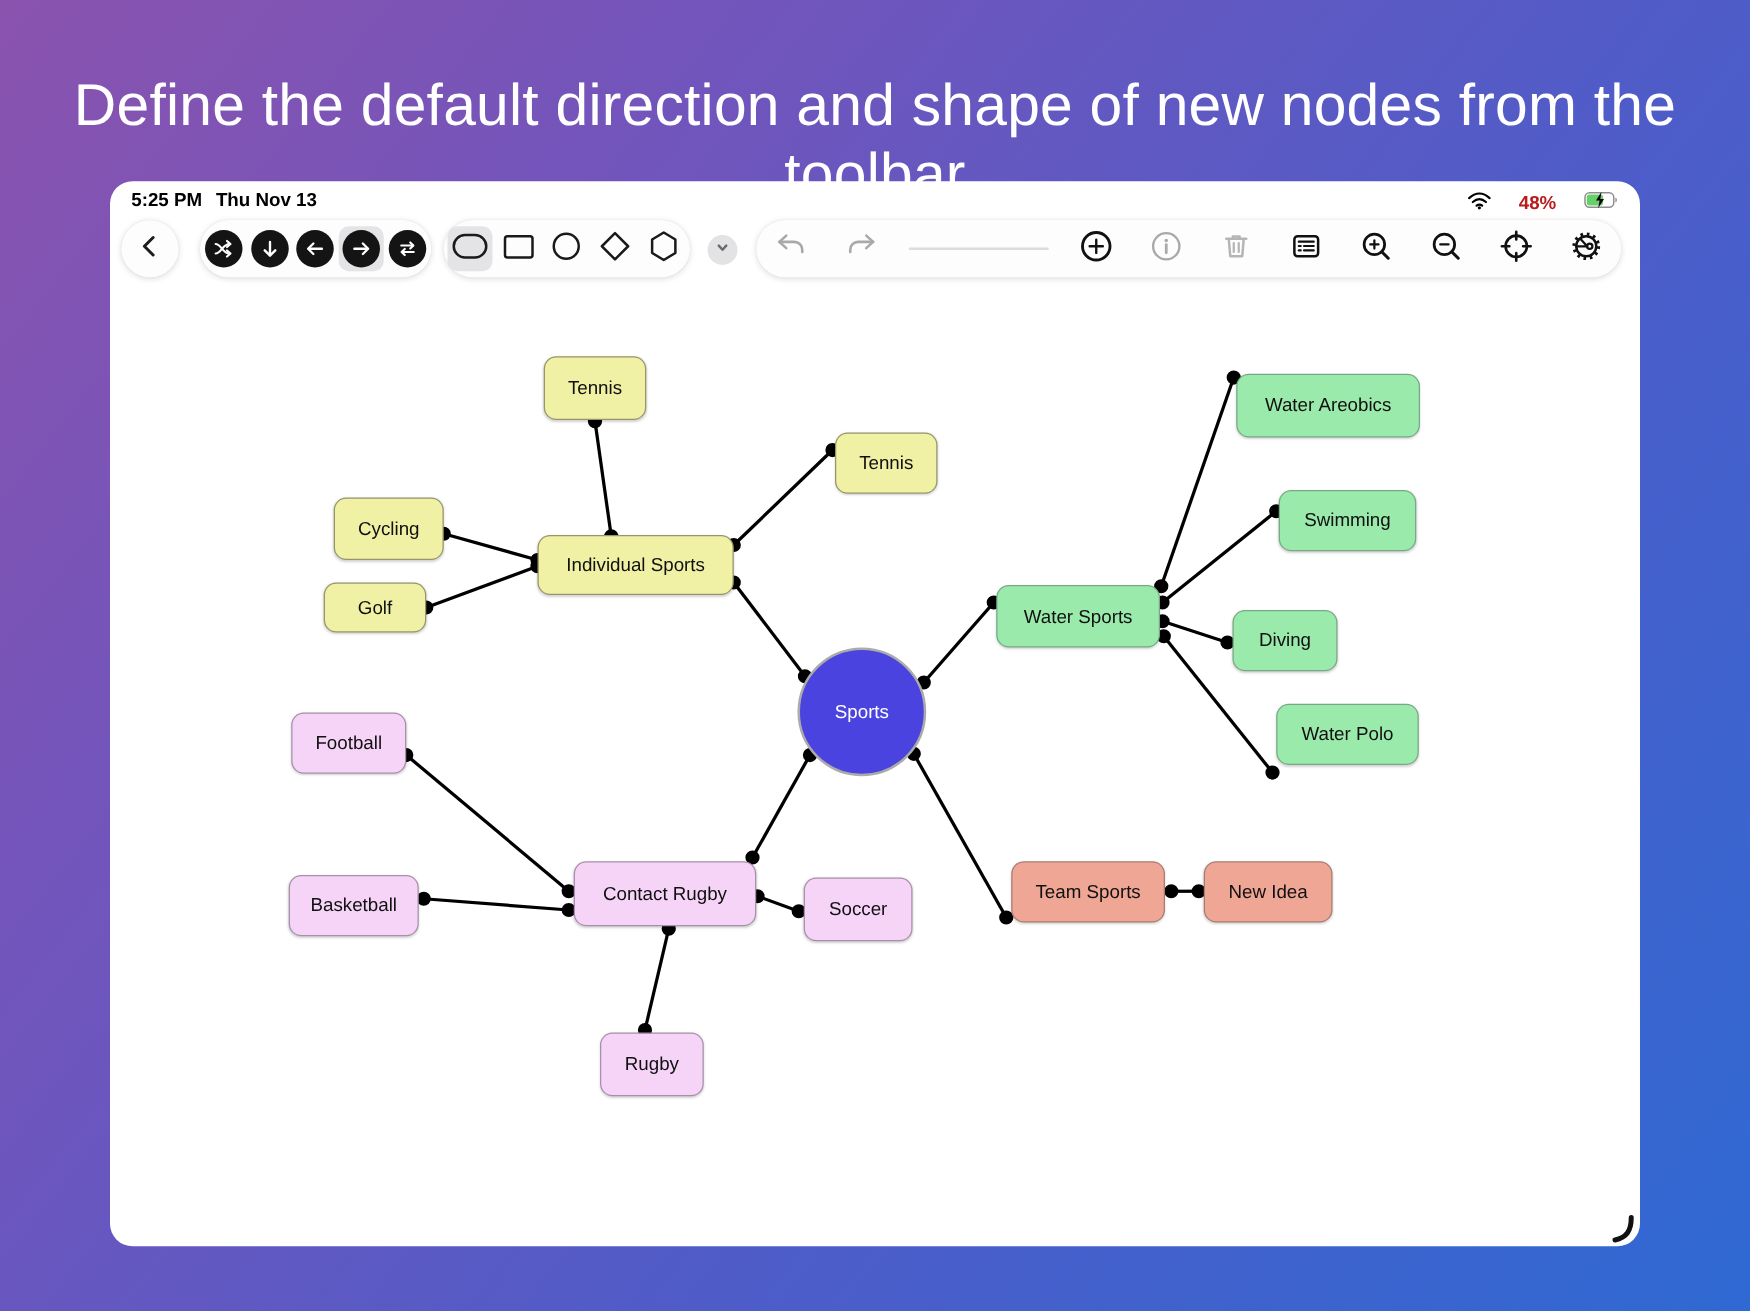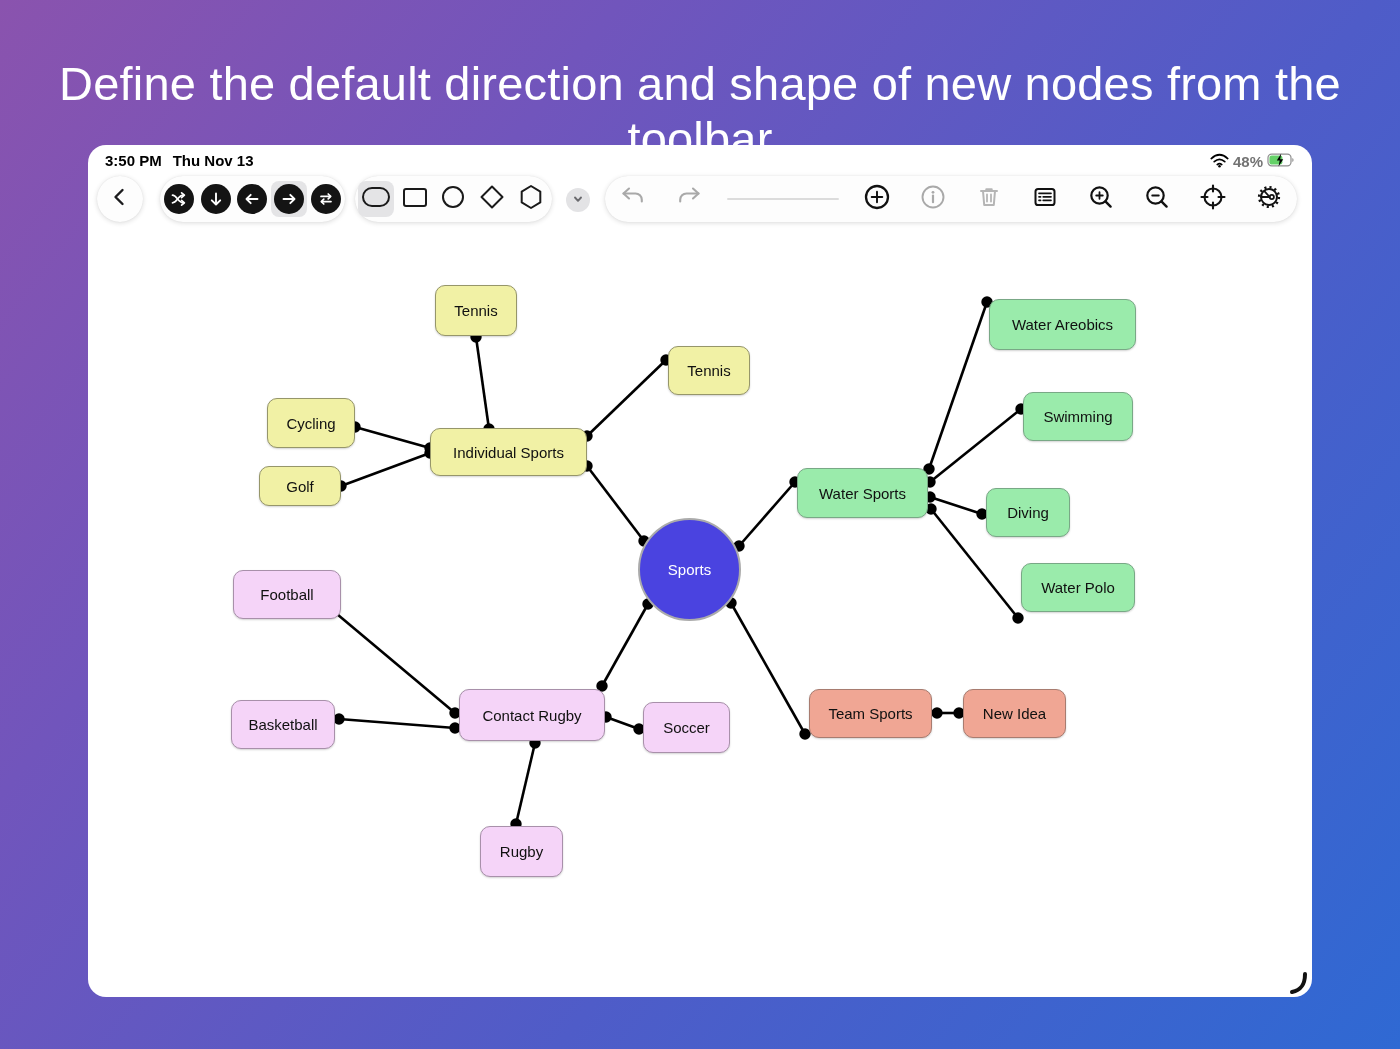--- a/index.html
+++ b/index.html
@@ -14,22 +14,22 @@
     color:#ffffff; font-size:47px; font-weight:400; letter-spacing:0.2px;
   }
   .device {
     position:absolute; left:88px; top:145px; width:1224px; height:852px;
     background:#ffffff; border-radius:18px;
   }
   
   .statusbar { position:absolute; top:7px; left:0; width:100%; height:22px; }
   .sb-left { position:absolute; left:17px; top:0; display:flex; gap:11px;
     font-size:15px; font-weight:700; color:#000; }
-  .sb-right { position:absolute; right:15px; top:0; display:flex; align-items:center; gap:4px;
-    font-size:15px; font-weight:600; color:#737373; }
+  .sb-right { position:absolute; right:15px; top:0; display:flex; align-items:center; gap:22px;
+    font-size:15px; font-weight:600; color:#b91c1c; }
   
   .pill {
     position:absolute; top:31px; height:46px; background:#fdfdfd; border-radius:23px;
     box-shadow:0 1px 5px rgba(0,0,0,0.14), 0 0 1px rgba(0,0,0,0.10);
     display:flex; align-items:center; justify-content:space-evenly;
   }
   .round-btn {
     position:absolute; top:31px; width:46px; height:46px; border-radius:50%;
     background:#fdfdfd; box-shadow:0 1px 5px rgba(0,0,0,0.14), 0 0 1px rgba(0,0,0,0.10);
     display:flex; align-items:center; justify-content:center;
@@ -62,21 +62,21 @@
 <body>
 
 <div class="stage">
 
   <div class="headline">Define the default direction and shape of new nodes from the toolbar</div>
 
   <div class="device">
 
     <div class="statusbar">
       <div class="sb-left">
-        <span>3:50 PM</span>
+        <span>5:25 PM</span>
         <span>Thu Nov 13</span>
       </div>
       <div class="sb-right">
         <span>
           <svg width="19" height="15" viewBox="0 0 22 17">
             <path d="M1.5 6.2 C7.5 0.7 14.5 0.7 20.5 6.2" stroke="#000" stroke-width="2" fill="none" stroke-linecap="round"></path>
             <path d="M4.9 9.8 C9.2 6.1 12.8 6.1 17.1 9.8" stroke="#000" stroke-width="2" fill="none" stroke-linecap="round"></path>
             <path d="M8.4 13.2 C10.2 11.7 11.8 11.7 13.6 13.2" stroke="#000" stroke-width="2" fill="none" stroke-linecap="round"></path>
             <circle cx="11" cy="15.2" r="1.5" fill="#000"></circle>
           </svg>
@@ -348,21 +348,21 @@
     <div class="node yellow" style="left:347px; top:140px; width:82px;  height:51px;">Tennis</div>
     <div class="node yellow" style="left:580px; top:201px; width:82px;  height:49px;">Tennis</div>
     <div class="node yellow" style="left:179px; top:253px; width:88px;  height:50px;">Cycling</div>
     <div class="node yellow" style="left:342px; top:283px; width:157px; height:48px;">Individual Sports</div>
     <div class="node yellow" style="left:171px; top:321px; width:82px;  height:40px;">Golf</div>
     <div class="node green" style="left:901px; top:154px; width:147px; height:51px;">Water Areobics</div>
     <div class="node green" style="left:935px; top:247px; width:110px; height:49px;">Swimming</div>
     <div class="node green" style="left:709px; top:323px; width:131px; height:50px;">Water Sports</div>
     <div class="node green" style="left:898px; top:343px; width:84px;  height:49px;">Diving</div>
     <div class="node green" style="left:933px; top:418px; width:114px; height:49px;">Water Polo</div>
-    <div class="node pink" style="left:145px; top:425px; width:108px;  height:49px;">Football</div>
+    <div class="node pink" style="left:145px; top:425px; width:92px;  height:49px;">Football</div>
     <div class="node pink" style="left:143px; top:555px; width:104px; height:49px;">Basketball</div>
     <div class="node pink" style="left:371px; top:544px; width:146px; height:52px;">Contact Rugby</div>
     <div class="node pink" style="left:555px; top:557px; width:87px;  height:51px;">Soccer</div>
     <div class="node pink" style="left:392px; top:681px; width:83px;  height:51px;">Rugby</div>
     <div class="node salmon" style="left:721px; top:544px; width:123px; height:49px;">Team Sports</div>
     <div class="node salmon" style="left:875px; top:544px; width:103px; height:49px;">New Idea</div>
 
   </div>
 </div>
 

